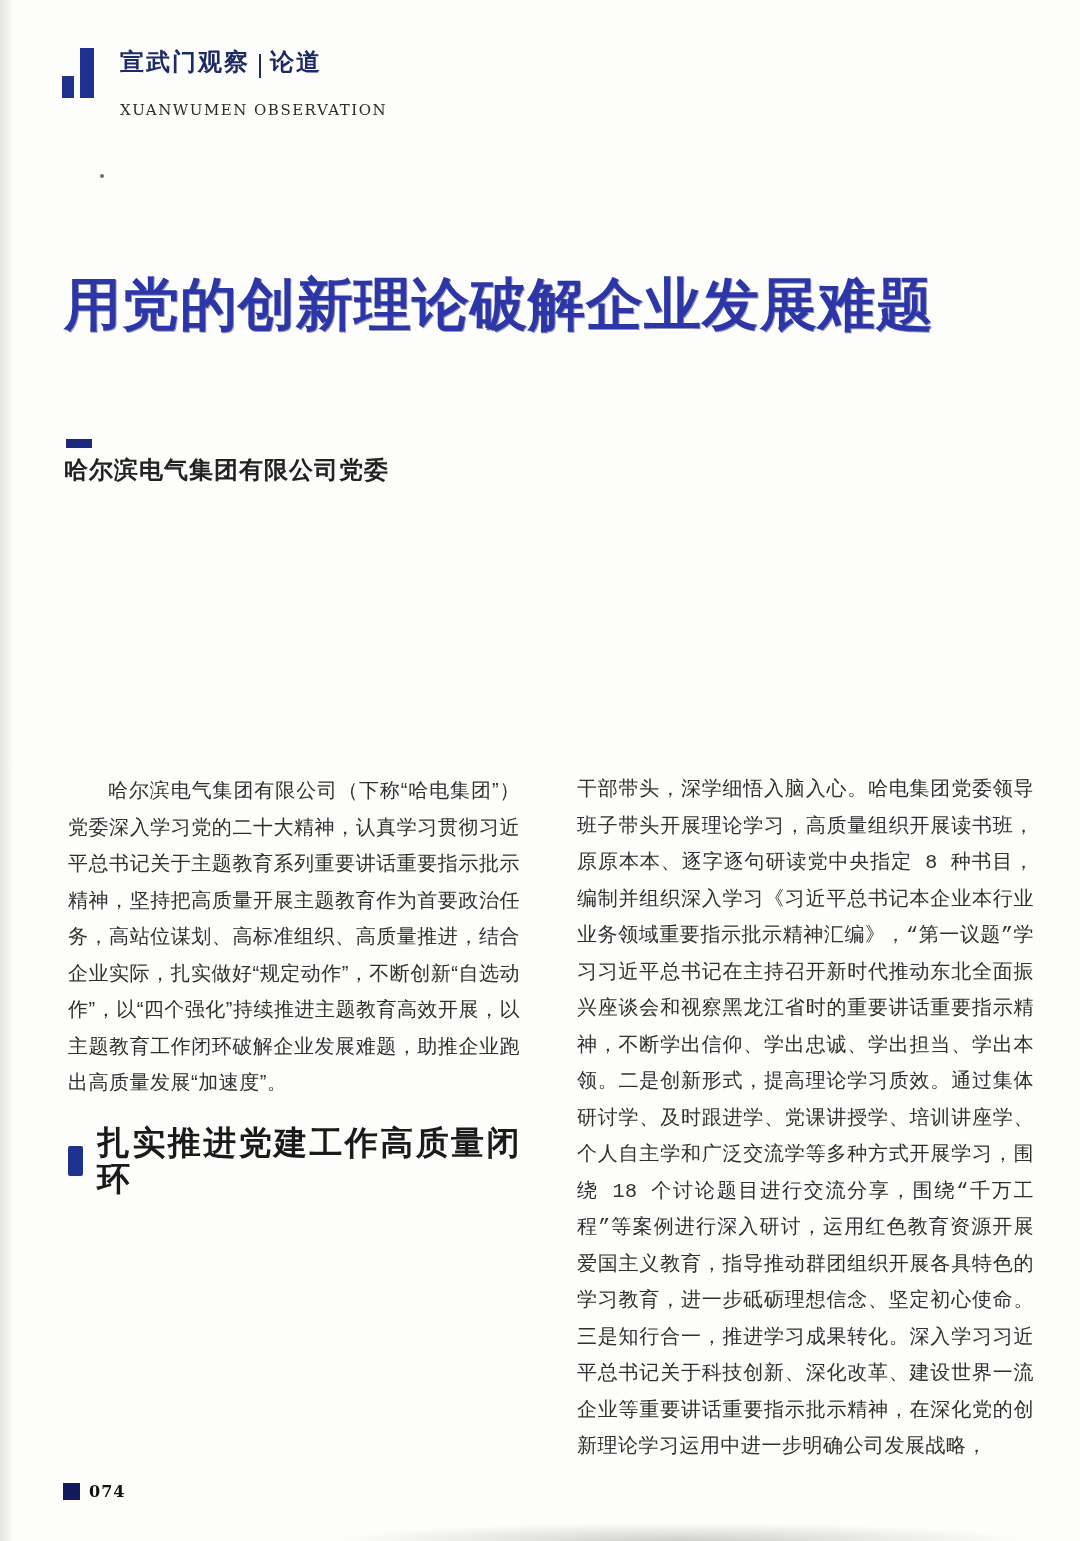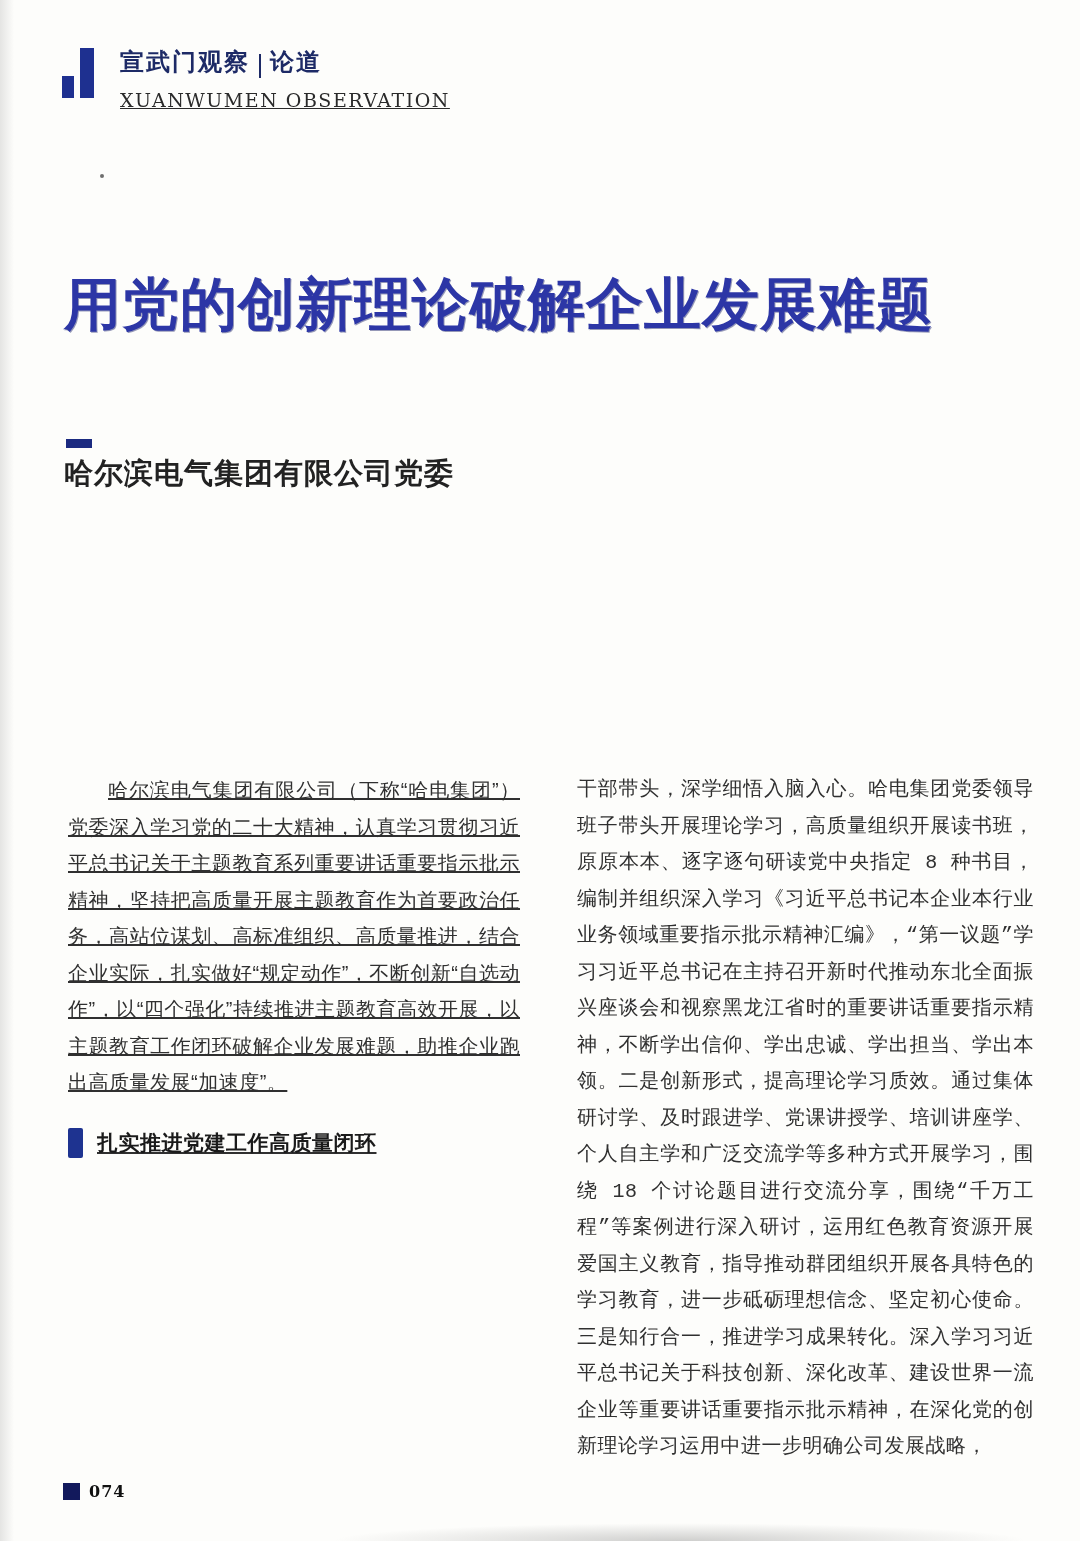--- a/index.html
+++ b/index.html
@@ -27,47 +27,47 @@
   }
 
   
   .header { position: absolute; left: 62px; top: 46px; display: flex; align-items: flex-start; }
   .logo-mark { position: relative; width: 34px; height: 52px; margin-top: 2px; }
   .logo-bar-tall  { position: absolute; left: 18px; top: 0;  width: 14px; height: 50px; background: #1e3090; }
   .logo-bar-short { position: absolute; left: 0;  top: 28px; width: 12px; height: 22px; background: #1e3090; }
   .header-text { margin-left: 24px; }
   .header-cn { display: flex; align-items: flex-end; font-family: "DejaVu Serif", "Liberation Serif", serif; font-weight: bold; font-size: 24px; color: #1d2a66; letter-spacing: 2px; }
   .header-sep { width: 2px; height: 24px; background: #1d2a66; margin: 0 9px; }
-  .header-en { margin-top: 11px; font-family: "DejaVu Serif", "Liberation Serif", serif; font-size: 19px; letter-spacing: 1.5px; color: #2a2a2a; text-decoration: underline; }
+  .header-en { margin-top: 23px; font-family: "DejaVu Serif", "Liberation Serif", serif; font-size: 15px; letter-spacing: 1.5px; color: #2a2a2a; }
 
   .speck { position: absolute; left: 100px; top: 174px; width: 4px; height: 4px; border-radius: 50%; background: #4a4a4a; opacity: .8; }
 
   
   .article-title {
     position: absolute; left: 64px; top: 264px; width: 950px;
     font-family: "DejaVu Serif", "Liberation Serif", serif;
     font-weight: bold; font-size: 57px; line-height: 79px;
     color: #2c36a6; letter-spacing: 1px;
     text-shadow: 1px 1px 0 rgba(22, 28, 100, .45);
   }
 
   .author-dash { position: absolute; left: 66px; top: 439px; width: 26px; height: 9px; background: #1b2a80; }
-  .author { position: absolute; left: 64px; top: 454px; font-size: 29px; font-weight: bold; color: #222; letter-spacing: 1px; }
+  .author { position: absolute; left: 64px; top: 454px; font-size: 24px; font-weight: bold; color: #222; letter-spacing: 1px; }
 
   
   .columns { position: absolute; left: 68px; top: 772px; width: 966px; height: 684px; display: flex; overflow: hidden; }
   .col { text-align: justify; font-size: 20px; line-height: 36.5px; color: #303030; letter-spacing: .5px; }
-  .col-left  { width: 452px; margin-right: 57px; text-decoration: underline; }
+  .col-left  { width: 452px; margin-right: 57px; }
   .col-right { width: 457px; font-family: Liberation Mono, monospace; }
   .col p { margin: 0; text-indent: 2em; }
   .col p.continued { text-indent: 0; }
 
   .section-heading { display: flex; align-items: center; margin: 24px 0 22px 0; }
   .section-bar { width: 15px; height: 30px; background: #1e3390; border-radius: 2px; flex: 0 0 auto; }
-  .section-title { margin-left: 14px; font-family: "DejaVu Serif", "Liberation Serif", serif; font-weight: bold; font-size: 21px; color: #1a1a1a; letter-spacing: .5px; }
+  .section-title { margin-left: 14px; font-family: "DejaVu Serif", "Liberation Serif", serif; font-weight: bold; font-size: 33px; color: #1a1a1a; letter-spacing: .5px; }
 
   
   .footer { position: absolute; left: 63px; top: 1482px; display: flex; align-items: center; }
   .footer-square { width: 17px; height: 17px; background: #12195c; }
   .footer-num { margin-left: 9px; font-family: "DejaVu Serif", "Liberation Serif", serif; font-weight: bold; font-size: 16px; color: #111; letter-spacing: 1px; }
 </style>
 </head>
 <body>
 
 <div class="header">

